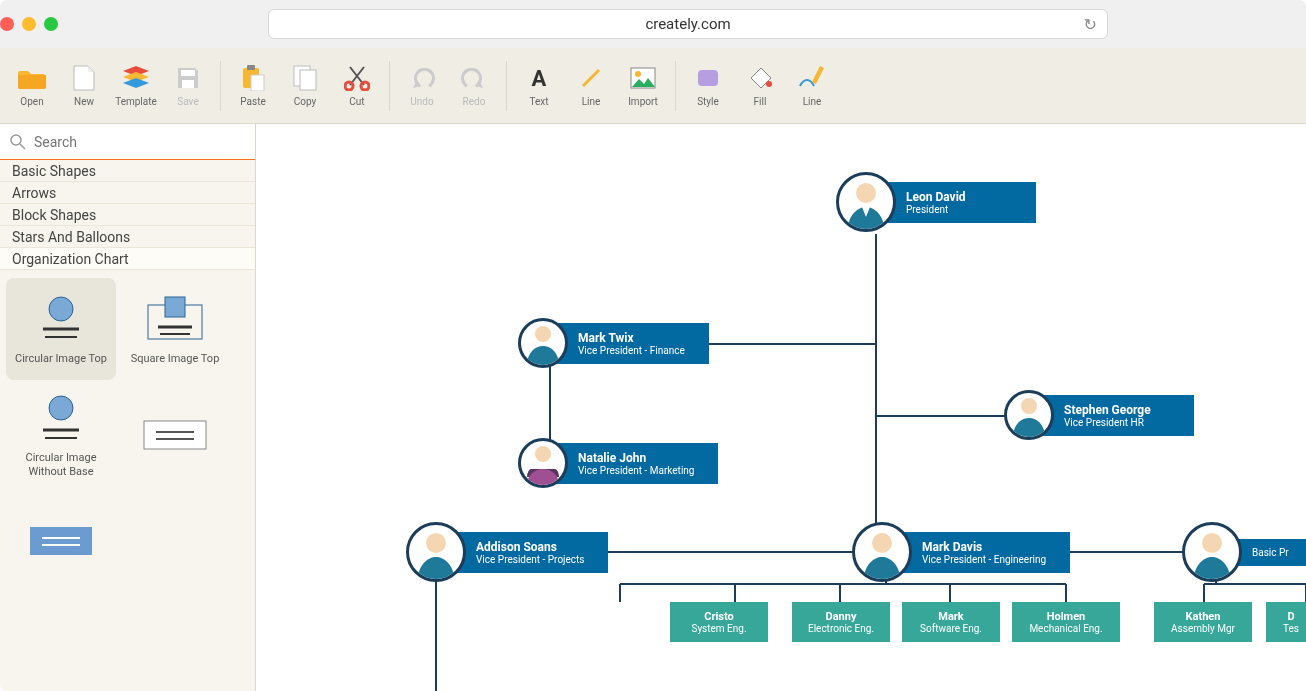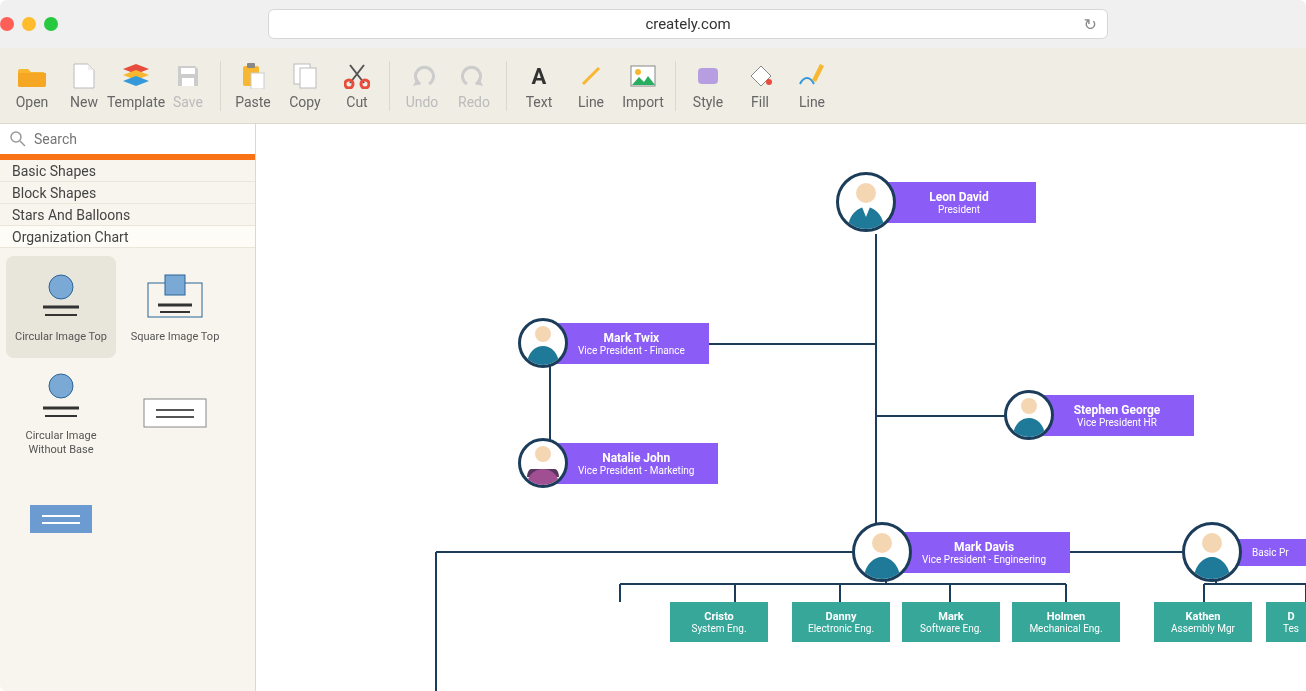--- a/index.html
+++ b/index.html
@@ -10,40 +10,40 @@
 .dot{width:14px;height:14px;border-radius:50%}
 .red{background:#ff5f57}
 .yellow{background:#ffbd2e}
 .green{background:#28c840}
 .addr{flex:1;display:flex;justify-content:center}
 .addr-inner{background:#fff;border:1px solid #d6d6d6;border-radius:6px;height:30px;width:840px;display:flex;align-items:center;justify-content:center;position:relative;font-size:15px;color:#333}
 .reload{position:absolute;right:10px;color:#888;font-size:16px}
 .toolbar{height:76px;background:#efede4;display:flex;align-items:center;padding:0 6px;border-bottom:1px solid #dcd8cc}
 .tbtn{width:52px;height:64px;display:flex;flex-direction:column;align-items:center;justify-content:center;cursor:pointer;border-radius:4px}
 .tico{width:28px;height:28px;display:flex;align-items:center;justify-content:center}
-.tlbl{font-size:14px;color:#666;margin-top:4px}
+.tlbl{font-size:10px;color:#666;margin-top:4px}
 .tlbl.disabled{color:#bbb}
 .tsep{width:1px;height:50px;background:#dcd8cc;margin:0 6px}
 .main{flex:1;display:flex;overflow:hidden}
 .sidebar{width:256px;background:#f7f5ed;border-right:1px solid #dcd8cc;display:flex;flex-direction:column}
-.searchrow{height:36px;display:flex;align-items:center;padding:0 10px;background:#fff;border-bottom:6px solid #f97316}
+.searchrow{height:36px;display:flex;align-items:center;padding:0 10px;background:#fff;border-bottom:1px solid #f97316}
 .searchrow svg{flex-shrink:0}
 .searchin{border:none;outline:none;font-size:14px;color:#999;background:transparent;flex:1;margin-left:8px}
 .cat{height:22px;display:flex;align-items:center;padding:0 12px;font-size:14px;color:#444;border-bottom:1px solid #eae6da;cursor:pointer}
 .cat.sel{background:#fdfcf7}
 .shapes{display:flex;flex-wrap:wrap;padding:8px 6px;gap:4px}
 .shape{width:110px;height:102px;display:flex;flex-direction:column;align-items:center;justify-content:center;cursor:pointer;border-radius:8px}
 .shape.sel{background:#e8e5da}
 .shpic{width:70px;height:56px;display:flex;align-items:center;justify-content:center}
 .shlbl{font-size:11px;color:#555;text-align:center;line-height:1.25;margin-top:4px}
 .canvas{flex:1;background:#fff;position:relative;overflow:hidden}
 .node{position:absolute;display:flex;align-items:center}
 .avatar{width:60px;height:60px;border-radius:50%;border:3px solid #1c3d5a;background:#fff;display:flex;align-items:flex-end;justify-content:center;overflow:hidden;z-index:2}
 .avatar.sm{width:50px;height:50px}
-.label{background:#8b5cf6;color:#fff;padding:8px 24px 8px 40px;margin-left:-30px;min-width:170px;text-align:center;z-index:1}
+.label{background:#0369a1;color:#fff;padding:8px 24px 8px 40px;margin-left:-30px;min-width:170px;text-align:left;z-index:1}
 .label .nm{font-weight:bold;font-size:12px;white-space:nowrap}
 .label .rl{font-size:10px;white-space:nowrap}
 .leaf{position:absolute;background:#37a79a;color:#fff;text-align:center;padding:8px 6px;min-width:98px}
 .leaf .nm{font-weight:bold;font-size:11px}
 .leaf .rl{font-size:10px}
 svg.lines{position:absolute;inset:0;width:100%;height:100%;pointer-events:none}
 svg.lines line{stroke:#1c3d5a;stroke-width:2}
 </style>
 </head>
 <body>
@@ -211,20 +211,21 @@
 <div class="main">
   <div class="sidebar">
     <div class="searchrow">
       <svg width="16" height="16" viewBox="0 0 16 16">
             <circle cx="6" cy="6" r="5" fill="none" stroke="#999" stroke-width="1.5"></circle>
             <line x1="10" y1="10" x2="15" y2="15" stroke="#999" stroke-width="1.5"></line>
           </svg>
       <input class="searchin" placeholder="Search" style="">
     </div>
     <div class="cat">Basic Shapes</div>
+    <div class="cat">Arrows</div>
     <div class="cat">Block Shapes</div>
     <div class="cat">Stars And Balloons</div>
     <div class="cat sel">Organization Chart</div>
     <div class="shapes">
       <div class="shape sel">
             <div class="shpic">
               <svg width="60" height="50" viewBox="0 0 60 50">
                 <circle fill="#7ba9d6" stroke="#2a6496" cx="30" cy="14" r="12"></circle>
                 <line x1="12" y1="34" x2="48" y2="34" stroke="#333" stroke-width="3"></line>
                 <line x1="14" y1="42" x2="46" y2="42" stroke="#333" stroke-width="2"></line>
@@ -342,20 +343,32 @@
               <path fill="#5a3560" d="M10 28c-2 0-4 4-4 8h32c0-4-2-8-4-8z"></path>
               <path fill="#a14f93" d="M6 44c0-10 8-16 16-16s16 6 16 16z"></path>
             </svg>
           </div>
       <div class="label">
             <div class="nm">Natalie John</div>
             <div class="rl">Vice President - Marketing</div>
           </div>
     </div>
 
+    <div class="node" style="left:150px;top:398px">
+      <div class="avatar">
+            <svg width="52" height="52" viewBox="0 0 52 52">
+              <circle fill="#f5d6b3" cx="26" cy="16" r="10"></circle>
+              <path fill="#1f7a99" d="M8 52c0-14 10-22 18-22s18 8 18 22z"></path>
+            </svg>
+          </div>
+      <div class="label">
+            <div class="nm">Addison Soans</div>
+            <div class="rl">Vice President - Projects</div>
+          </div>
+    </div>
 
     <div class="node" style="left:596px;top:398px">
       <div class="avatar">
             <svg width="52" height="52" viewBox="0 0 52 52">
               <circle fill="#f5d6b3" cx="26" cy="16" r="10"></circle>
               <path fill="#1f7a99" d="M8 52c0-14 10-22 18-22s18 8 18 22z"></path>
             </svg>
           </div>
       <div class="label">
             <div class="nm">Mark Davis</div>

